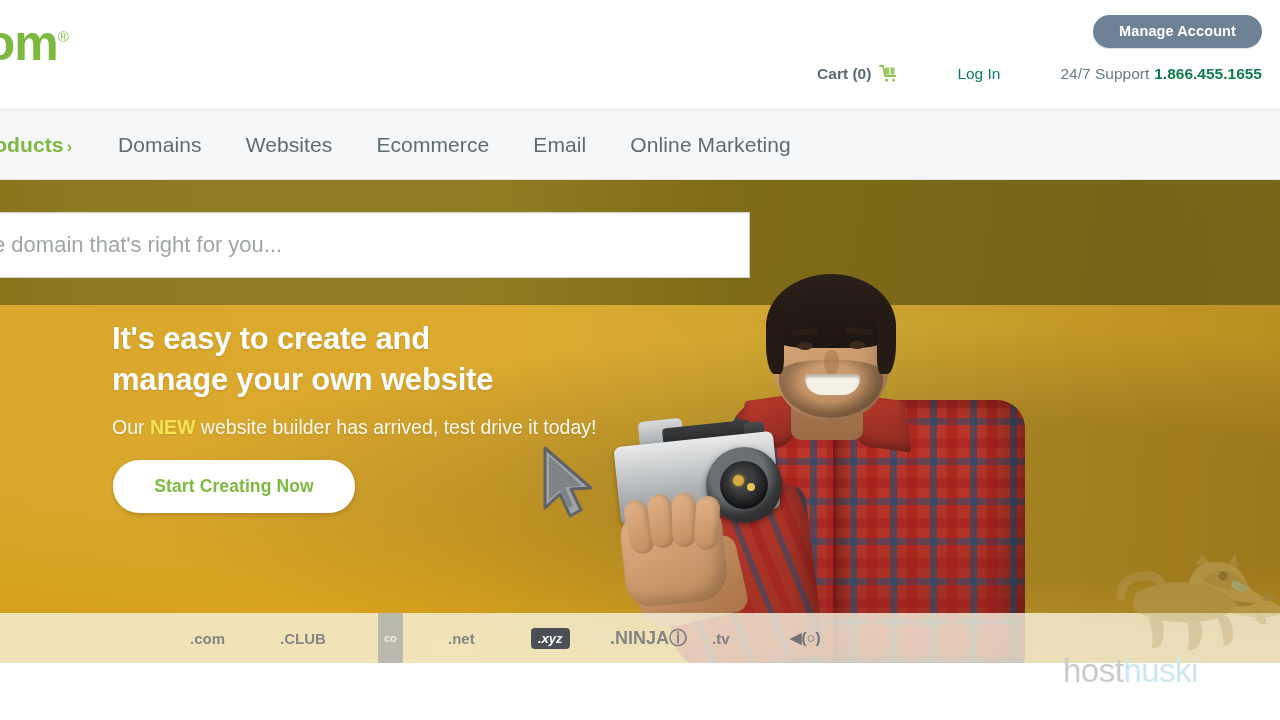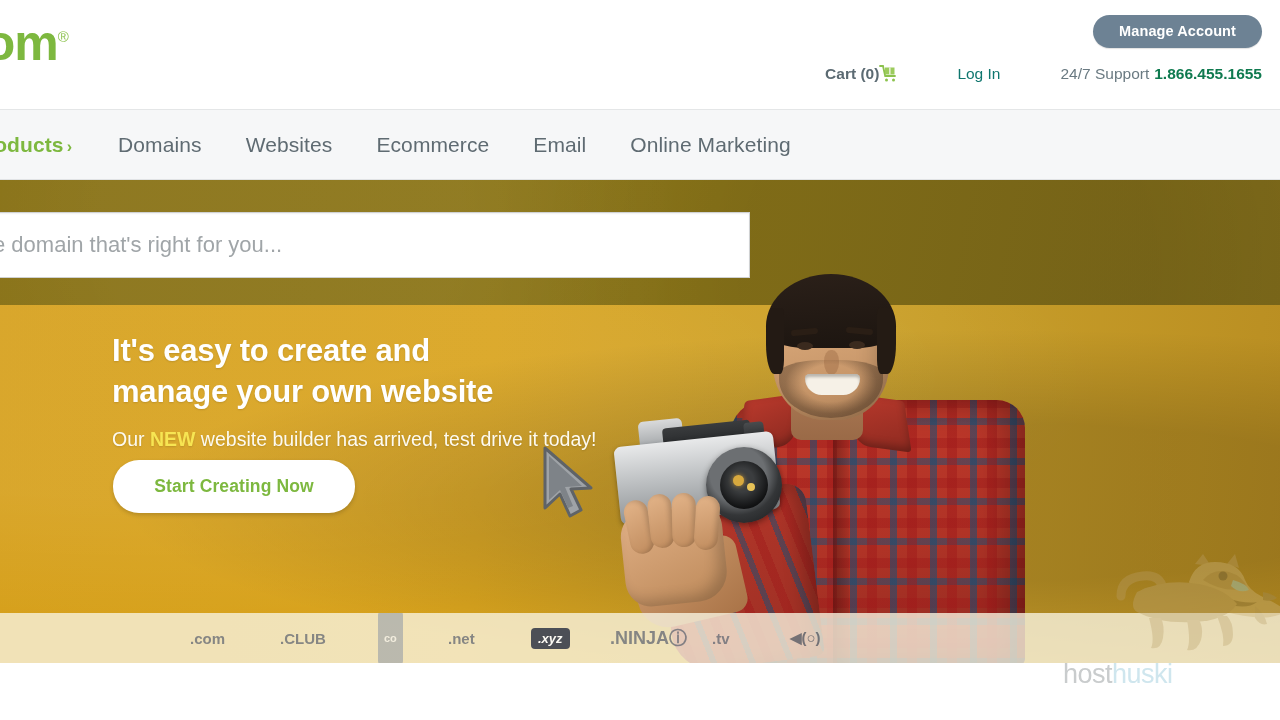--- a/index.html
+++ b/index.html
@@ -70,20 +70,21 @@
     position: absolute;
     right: 18px;
     top: 64px;
     display: flex;
     align-items: center;
     gap: 0px;
   }
   .util-cart {
     display: flex;
     align-items: center;
+    gap: 8px;
     color: #5b6a72;
     font-size: 15.5px;
     font-weight: bold;
     cursor: pointer;
     margin-right: 58px;
   }
   .cart-icon { display: block; width: 20px; height: 20px; }
 
   .util-login {
     color: #0f766e;
@@ -520,21 +521,21 @@
     left: 1055px;
     top: 552px;
     width: 225px;
     height: 140px;
     pointer-events: none;
   }
   .wm-text {
     position: absolute;
     left: 8px;
     bottom: 2px;
-    font-size: 27px;
+    font-size: 33px;
     font-weight: normal;
     letter-spacing: -.5px;
     white-space: nowrap;
   }
   .wm-host { color: #c9cccd; }
   .wm-huski { color: #cfe6ee; }
 
   .footer-white {
     position: absolute;
     left: 0; top: 663px;
@@ -599,21 +600,21 @@
     <div class="search-band-tex"></div>
   </div>
 
   <input class="search-input" type="text" placeholder="e domain that's right for you..." style="">
 
 
   <div class="hero">
     <div class="hero-tex"></div>
   </div>
 
-  <div class="hero-copy" style="top:330px;">
+  <div class="hero-copy" style="top:318px;">
     <h1 class="hero-h1">
       <span>It's easy to create and</span><br>
       <span>manage your own website</span>
     </h1>
     <p class="hero-sub"><span>Our </span><span class="new">NEW</span><span> website builder has arrived, test drive it today!</span></p>
   </div>
 
   <button class="hero-cta">Start Creating Now</button>
 
   <div class="photo">

